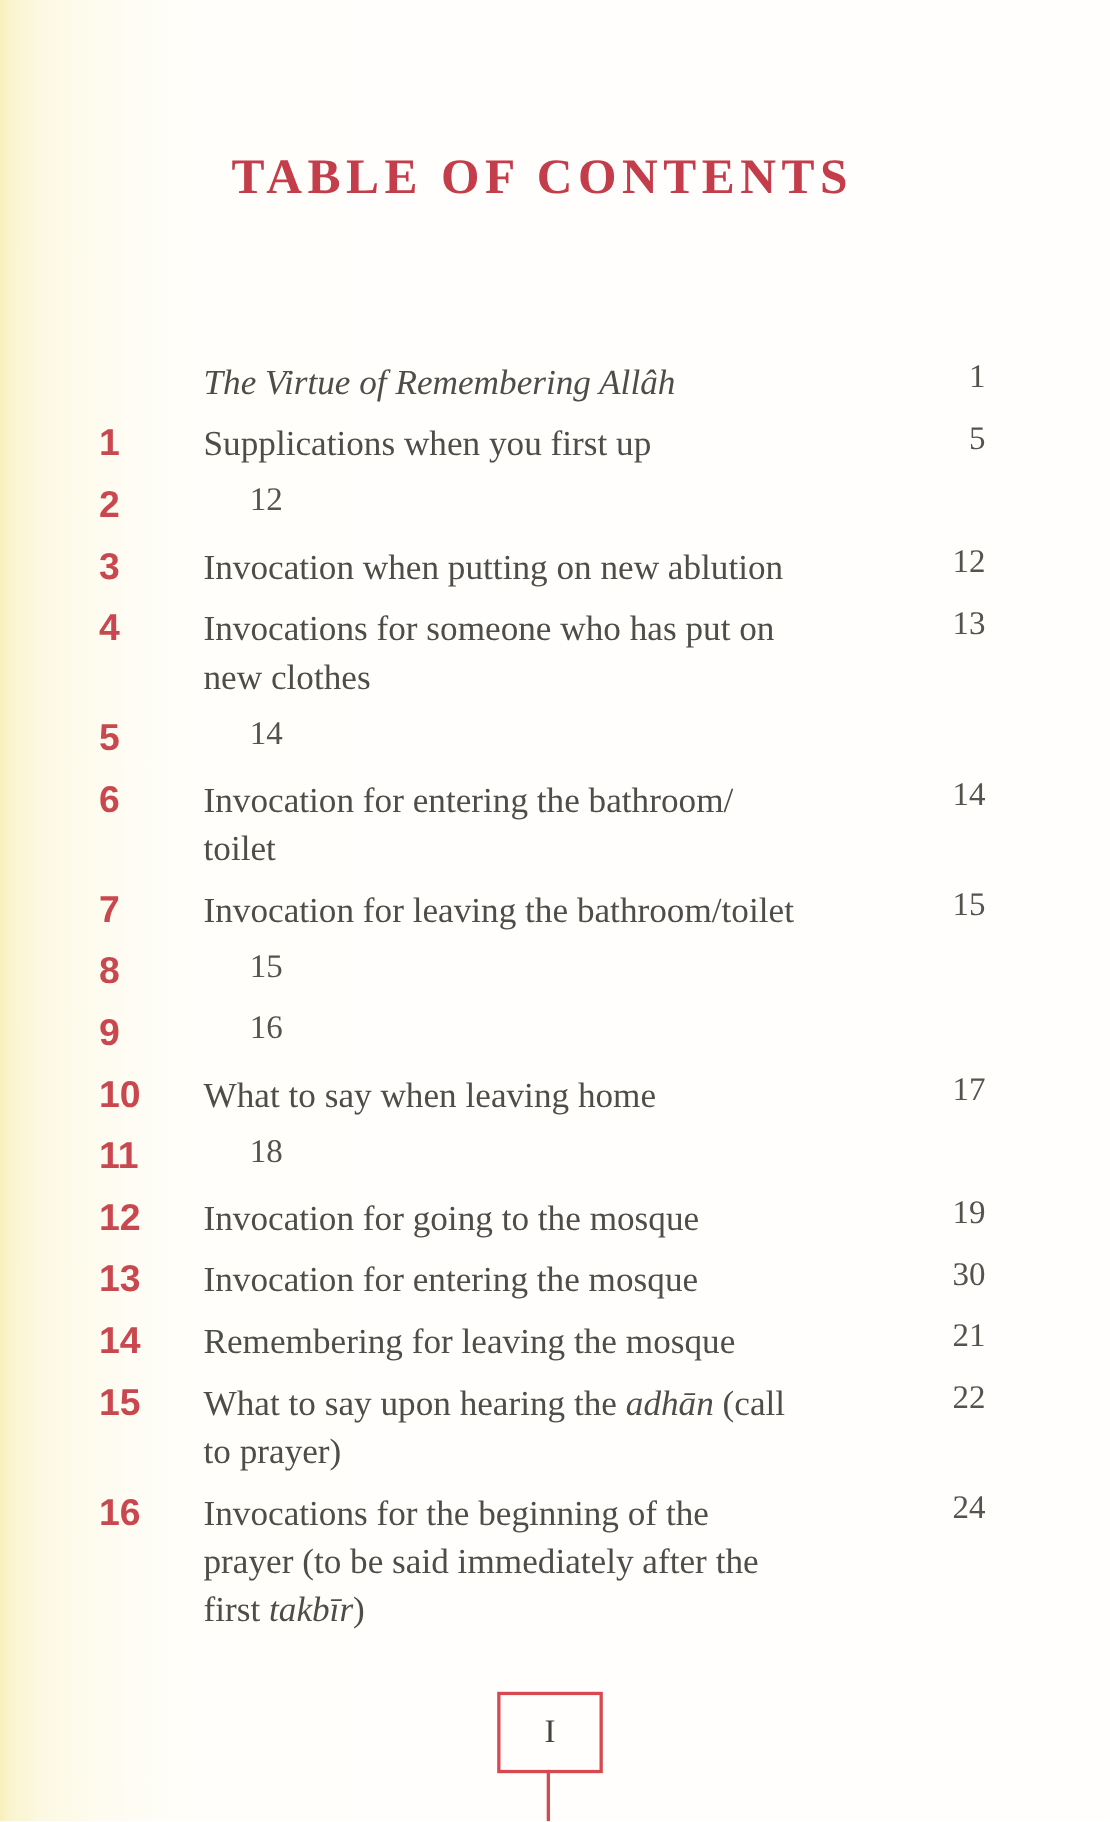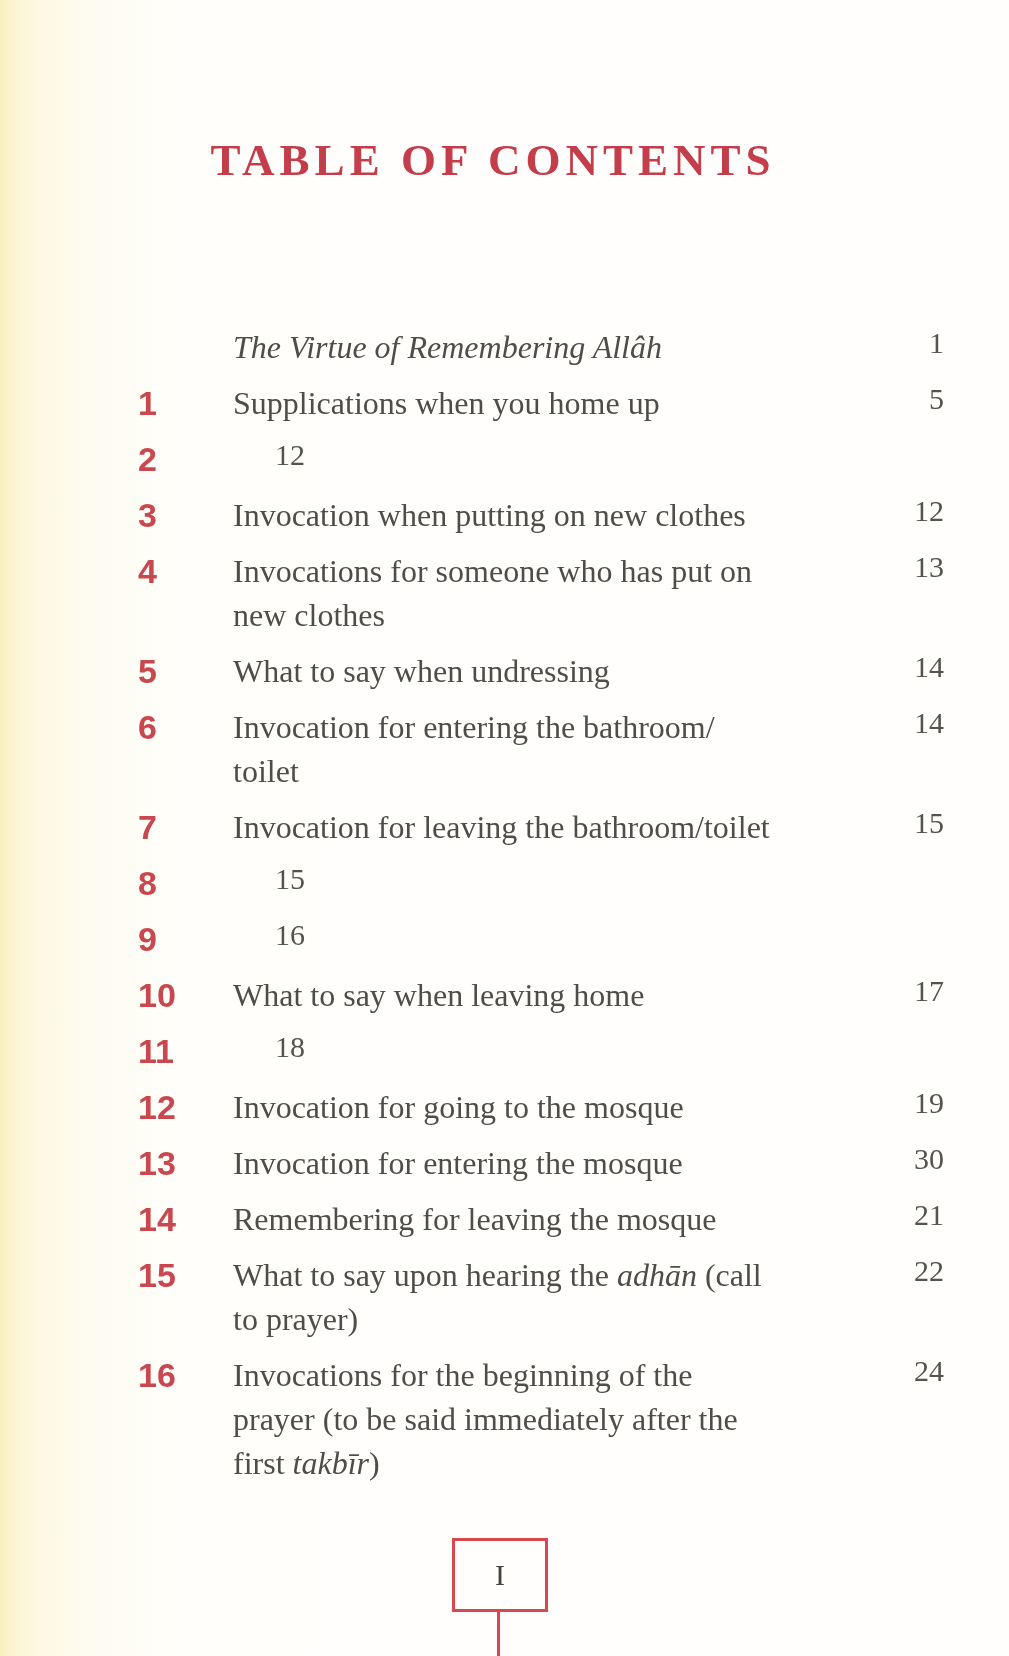--- a/index.html
+++ b/index.html
@@ -25,21 +25,20 @@
     font-weight: bold;
     letter-spacing: 5px;
     color: #c33d4a;
     white-space: nowrap;
   }
   .toc {
     position: absolute;
     top: 325px;
     left: 90px;
     width: 806px;
-    margin-left: 48px;
   }
   .toc-row {
     display: flex;
     align-items: flex-start;
     margin-bottom: 12px;
   }
   .entry-num {
     flex: none;
     width: 95px;
     font-family: "Liberation Sans", sans-serif;
@@ -99,45 +98,44 @@
 
   <main class="toc">
     <div class="toc-row">
       <span class="entry-num"></span>
       <span class="entry-title"><i>The Virtue of Remembering Allâh</i></span>
       <span class="entry-page">1</span>
     </div>
 
     <div class="toc-row">
       <span class="entry-num">1</span>
-      <span class="entry-title"><span>Supplications when you home up</span></span>
+      <span class="entry-title"><span>Supplications when you first up</span></span>
       <span class="entry-page">5</span>
     </div>
 
     <div class="toc-row">
       <span class="entry-num">2</span>
       <span class="entry-page">12</span>
     </div>
 
     <div class="toc-row">
       <span class="entry-num">3</span>
-      <span class="entry-title"><span>Invocation when putting on new clothes</span></span>
+      <span class="entry-title"><span>Invocation when putting on new ablution</span></span>
       <span class="entry-page">12</span>
     </div>
 
     <div class="toc-row">
       <span class="entry-num">4</span>
       <span class="entry-title"><span>Invocations for someone who has put on
 new clothes</span></span>
       <span class="entry-page">13</span>
     </div>
 
     <div class="toc-row">
       <span class="entry-num">5</span>
-      <span class="entry-title"><span>What to say when undressing</span></span>
       <span class="entry-page">14</span>
     </div>
 
     <div class="toc-row">
       <span class="entry-num">6</span>
       <span class="entry-title"><span>Invocation for entering the bathroom/
 toilet</span></span>
       <span class="entry-page">14</span>
     </div>
 

